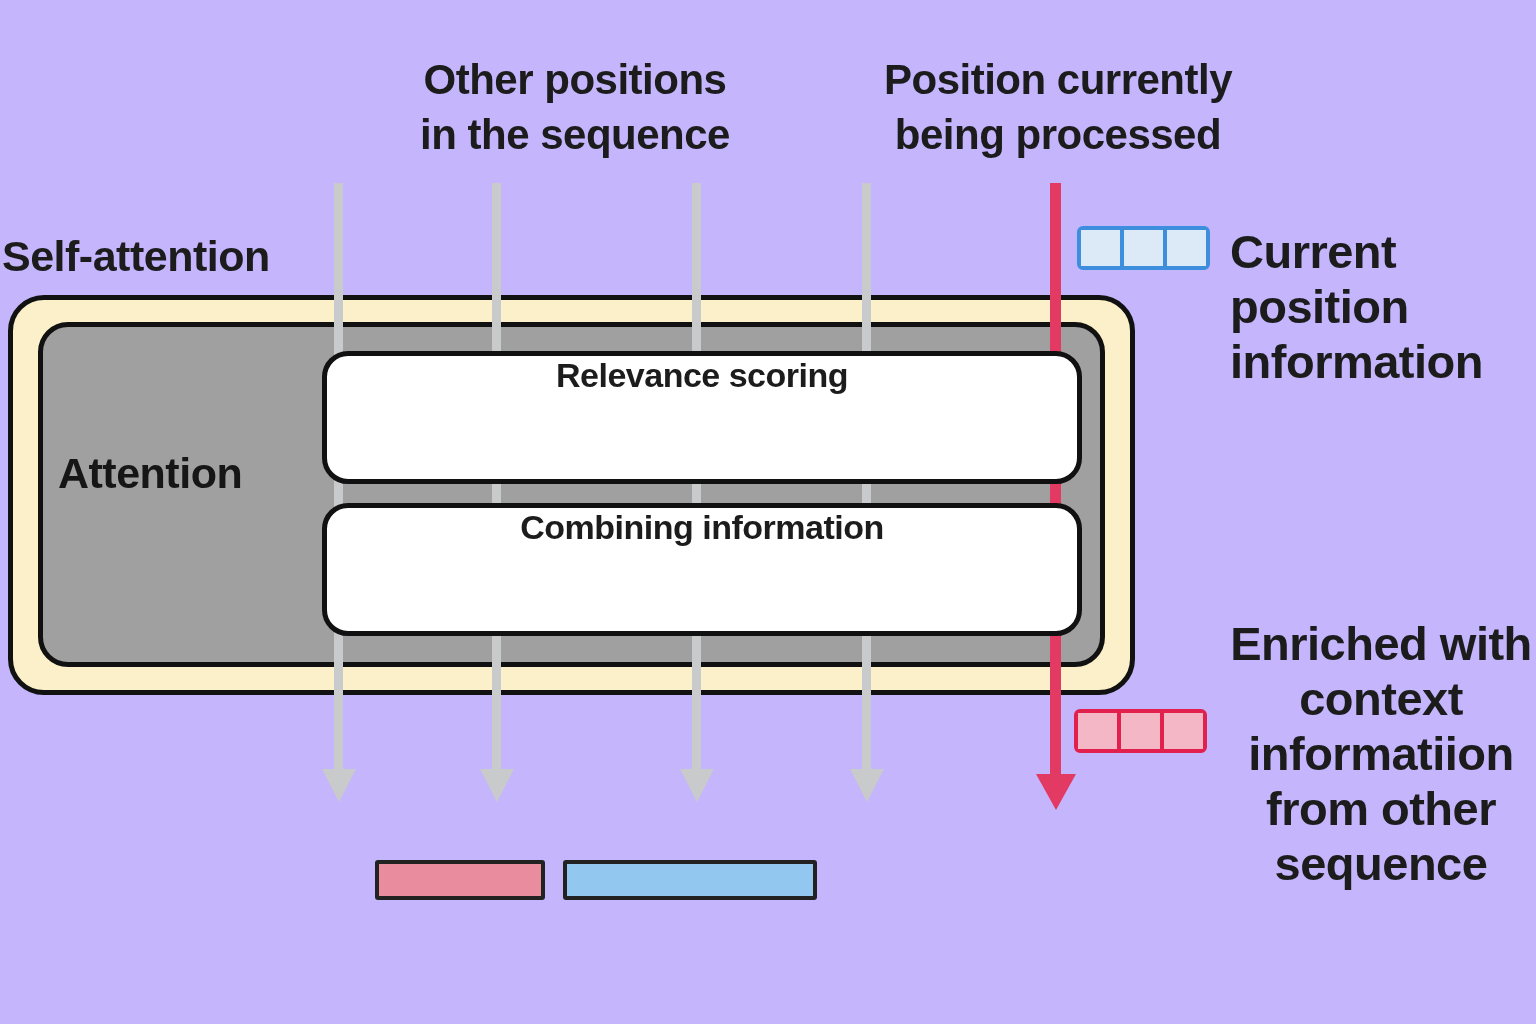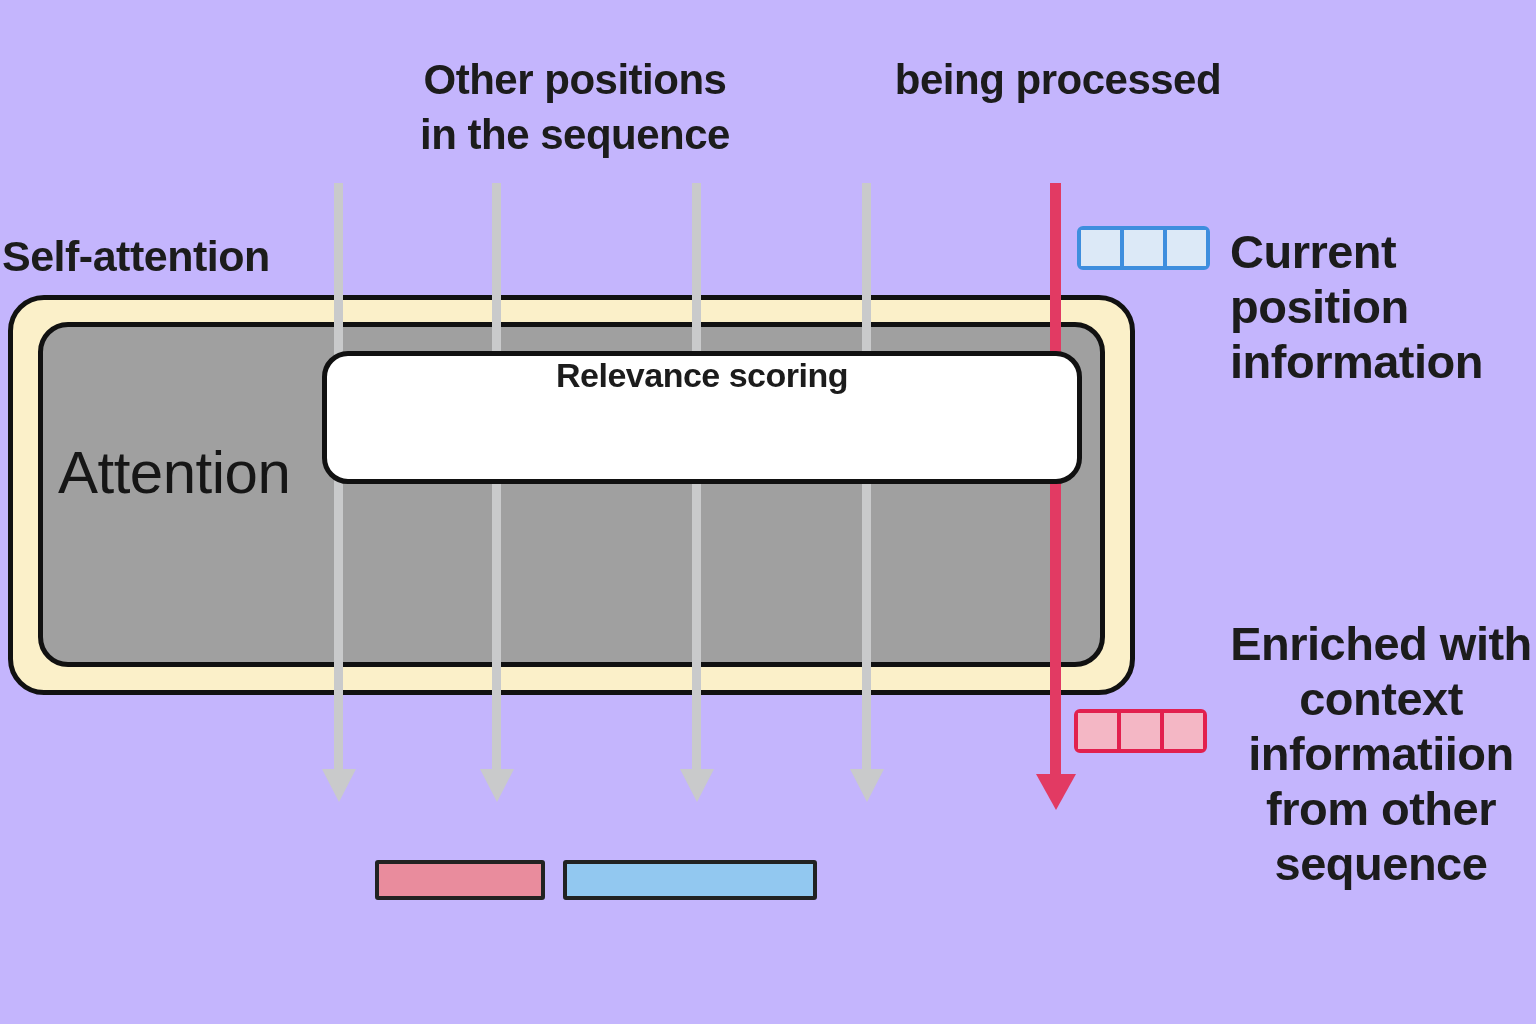--- a/index.html
+++ b/index.html
@@ -55,22 +55,22 @@
     width: 1067px; height: 345px;
     background: #A0A0A0;
     border: 5px solid #111111;
     border-radius: 30px;
     box-sizing: border-box;
     z-index: 1;
   }
   .attention-head-label {
     left: 58px; top: 443px;
     width: 230px;
-    font-size: 60px;
-    font-weight: 400;
+    font-size: 43px;
+    font-weight: 700;
     line-height: 60px;
     letter-spacing: -0.5px;
     z-index: 2;
     color: #161616;
   }
   .attention-head-label span { display: block; }
 
   
   .process-box {
     left: 322px;
@@ -161,20 +161,21 @@
 </head>
 <body>
 
 <div class="canvas">
 
   <div class="abs top-label top-label-1">
     <span>Other positions</span>
     <span>in the sequence</span>
   </div>
   <div class="abs top-label top-label-2">
+    <span>Position currently</span>
     <span>being processed</span>
   </div>
 
   <div class="abs self-attention-label">Self-attention</div>
 
   <div class="abs outer-box"></div>
   <div class="abs inner-box"></div>
   <div class="abs attention-head-label">
     <span>Attention</span>
   </div>
@@ -196,20 +197,23 @@
     <div class="head" style="left:-12.5px; top:586px;"></div>
   </div>
 
   <div class="abs arrow arrow-red" style="left:1050px; top:183px;">
     <div class="shaft" style="left:0;"></div>
     <div class="head" style="left:-14.5px; top:591px;"></div>
   </div>
 
   <div class="abs process-box process-box-1">
     <span>Relevance scoring</span>
+  </div>
+  <div class="abs process-box process-box-2">
+    <span>Combining information</span>
   </div>
 
   <div class="abs chip chip-blue">
     <div class="cell"></div>
     <div class="cell"></div>
     <div class="cell"></div>
   </div>
   <div class="abs legend-text legend-text-current">
     <span>Current position</span>
     <span>information</span>

